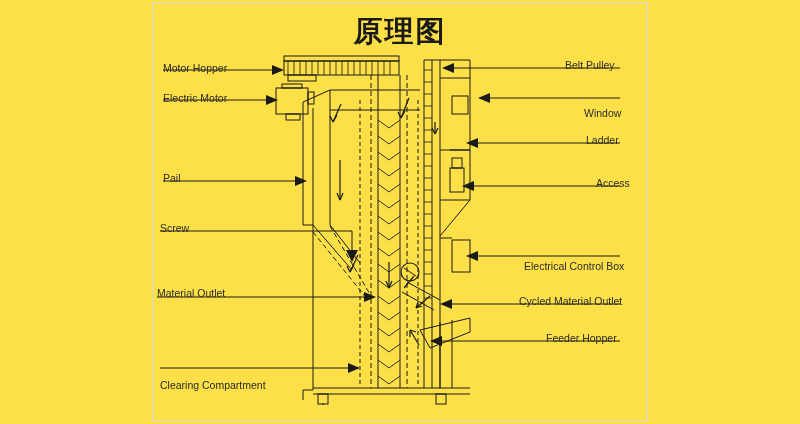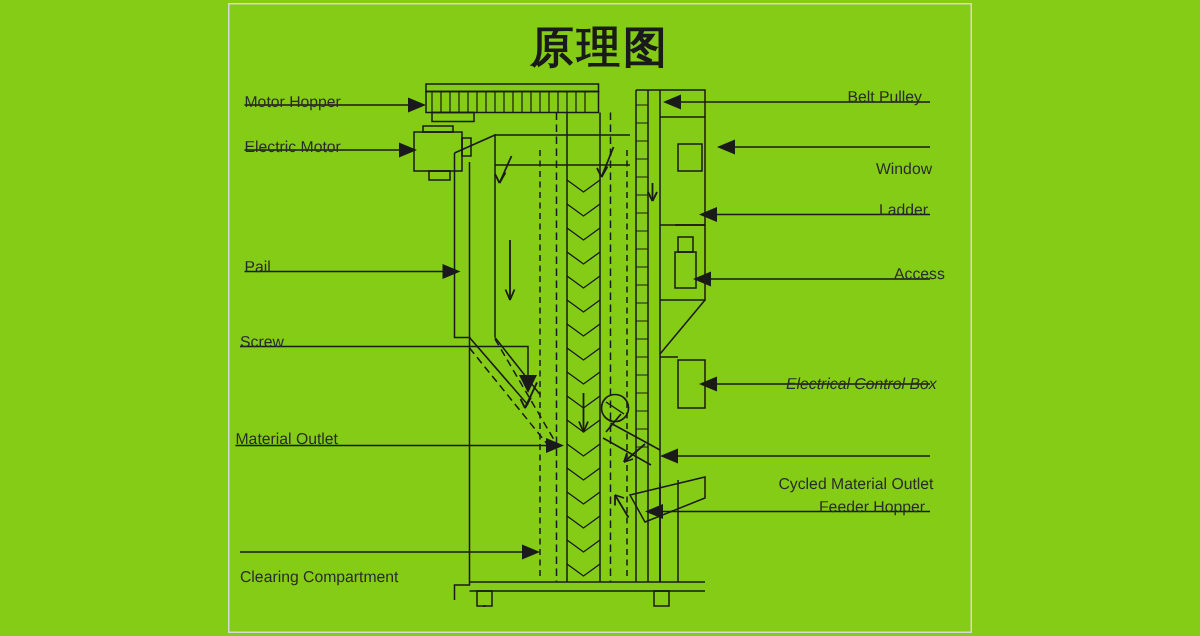--- a/index.html
+++ b/index.html
@@ -4,21 +4,21 @@
 <style>
   html, body {
     margin: 0;
     padding: 0;
     background: #ffffff;
   }
   #page {
     position: relative;
     width: 800px;
     height: 424px;
-    background: #84cc16;
+    background: #fde047;
     font-family: "Liberation Sans", sans-serif;
     overflow: hidden;
   }
   .frame {
     position: absolute;
     left: 152px;
     top: 2px;
     width: 496px;
     height: 420px;
     border: 1px solid #d8d8d8;
@@ -224,17 +224,17 @@
   <div class="lbl" style="left:163px; top:92px;">Electric Motor</div>
   <div class="lbl" style="left:163px; top:172px;">Pail</div>
   <div class="lbl" style="left:160px; top:222px;">Screw</div>
   <div class="lbl" style="left:157px; top:287px;text-align:right;">Material Outlet</div>
   <div class="lbl" style="left:160px; top:358px;margin-top:21px;">Clearing Compartment</div>
 
   <div class="lbl" style="left:565px; top:59px;">Belt Pulley</div>
   <div class="lbl" style="left:584px; top:107px;">Window</div>
   <div class="lbl" style="left:586px; top:134px;">Ladder</div>
   <div class="lbl" style="left:596px; top:177px;text-align:right;">Access</div>
-  <div class="lbl" style="left:524px; top:250px;font-style:italic;">Electrical Control Box</div>
-  <div class="lbl" style="left:519px; top:295px;margin-top:22px;">Cycled Material Outlet</div>
+  <div class="lbl" style="left:524px; top:260px;">Electrical Control Box</div>
+  <div class="lbl" style="left:519px; top:295px;">Cycled Material Outlet</div>
   <div class="lbl" style="left:546px; top:332px;">Feeder  Hopper</div>
 
 </div>
 
 </body></html>

